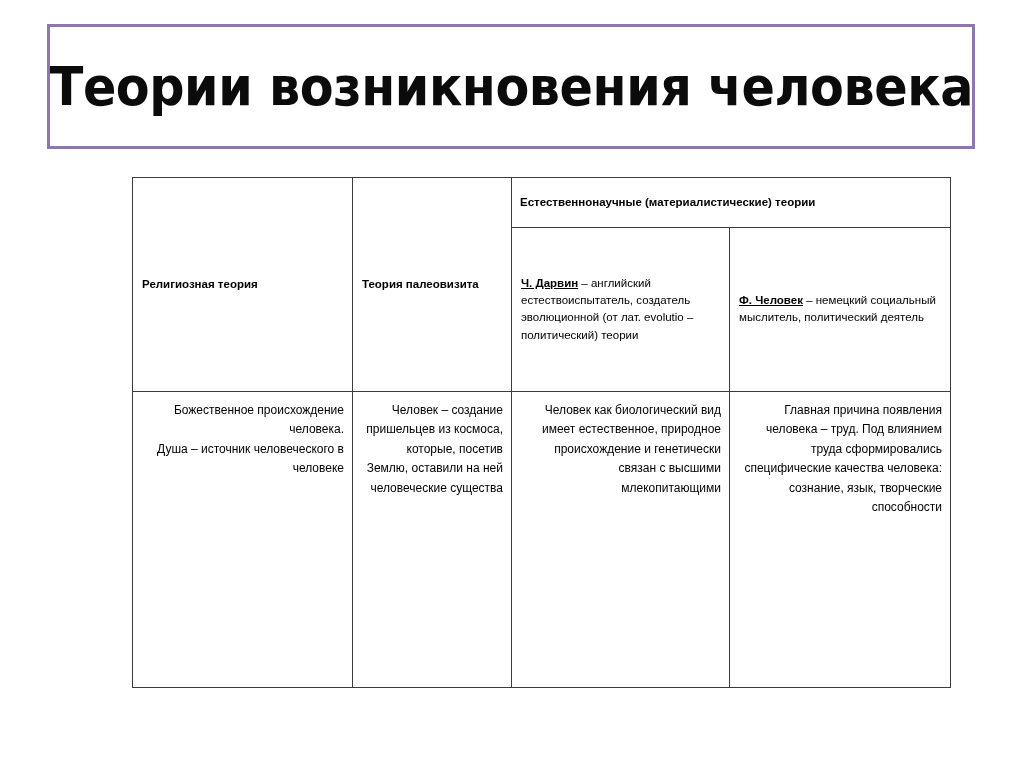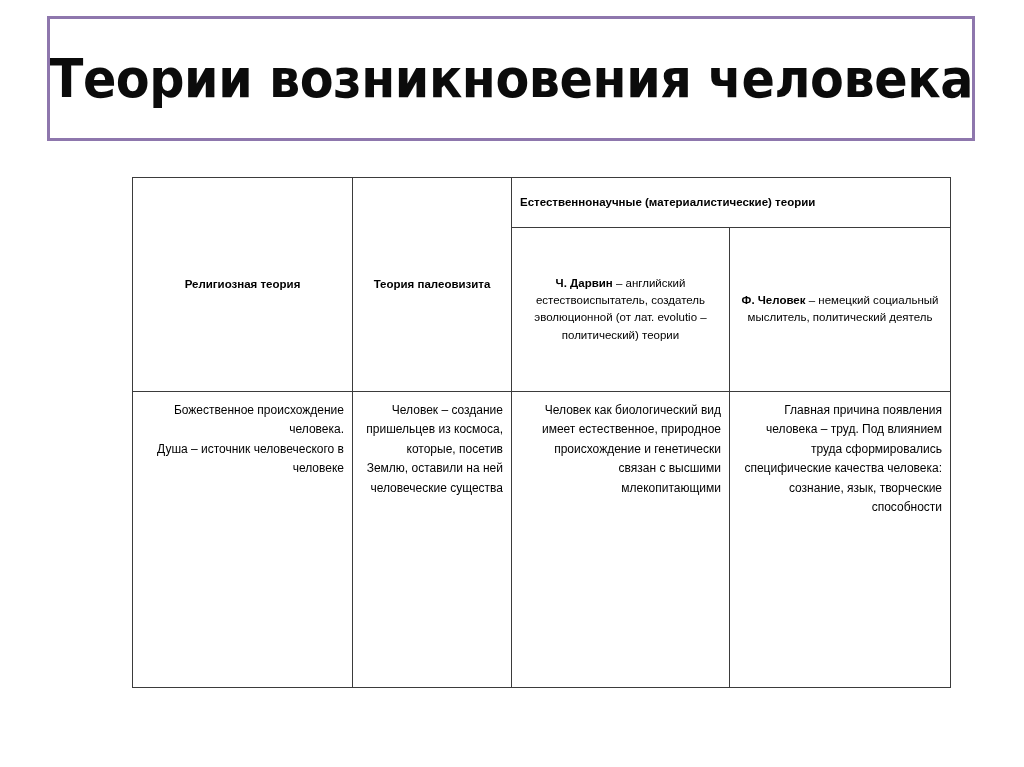--- a/index.html
+++ b/index.html
@@ -14,21 +14,21 @@
     overflow: hidden;
     font-family: "Liberation Sans", "DejaVu Sans", sans-serif;
     color: #000000;
     position: relative;
   }
 
   
   .title-box {
     position: absolute;
     left: 47px;
-    top: 16px;
+    top: 24px;
     width: 928px;
     height: 125px;
     border: 3px solid #8e77ad;
     box-sizing: border-box;
     background: #ffffff;
     display: flex;
     align-items: center;
     justify-content: center;
   }
   .title-text {
@@ -80,32 +80,33 @@
   .group-head .gh-text {
     font-size: 11.5px;
     font-weight: bold;
     line-height: 1.3;
     padding: 0 8px;
   }
 
   
   .head-cell {
     vertical-align: middle !important;
-    text-align: center;
+    text-align: left;
   }
   .head-cell .hc-text {
     font-size: 11.5px;
     line-height: 1.5;
     padding: 0 9px;
   }
   .head-cell .hc-text.center-bold {
     font-weight: bold;
   }
   .head-cell .hc-text b {
     font-weight: bold;
+    text-decoration: underline;
   }
 
   .body-row td {
     vertical-align: top;
   }
   .body-cell-text {
     font-size: 12px;
     line-height: 1.62;
     text-align: right;
     padding: 9px 8px 0 9px;

